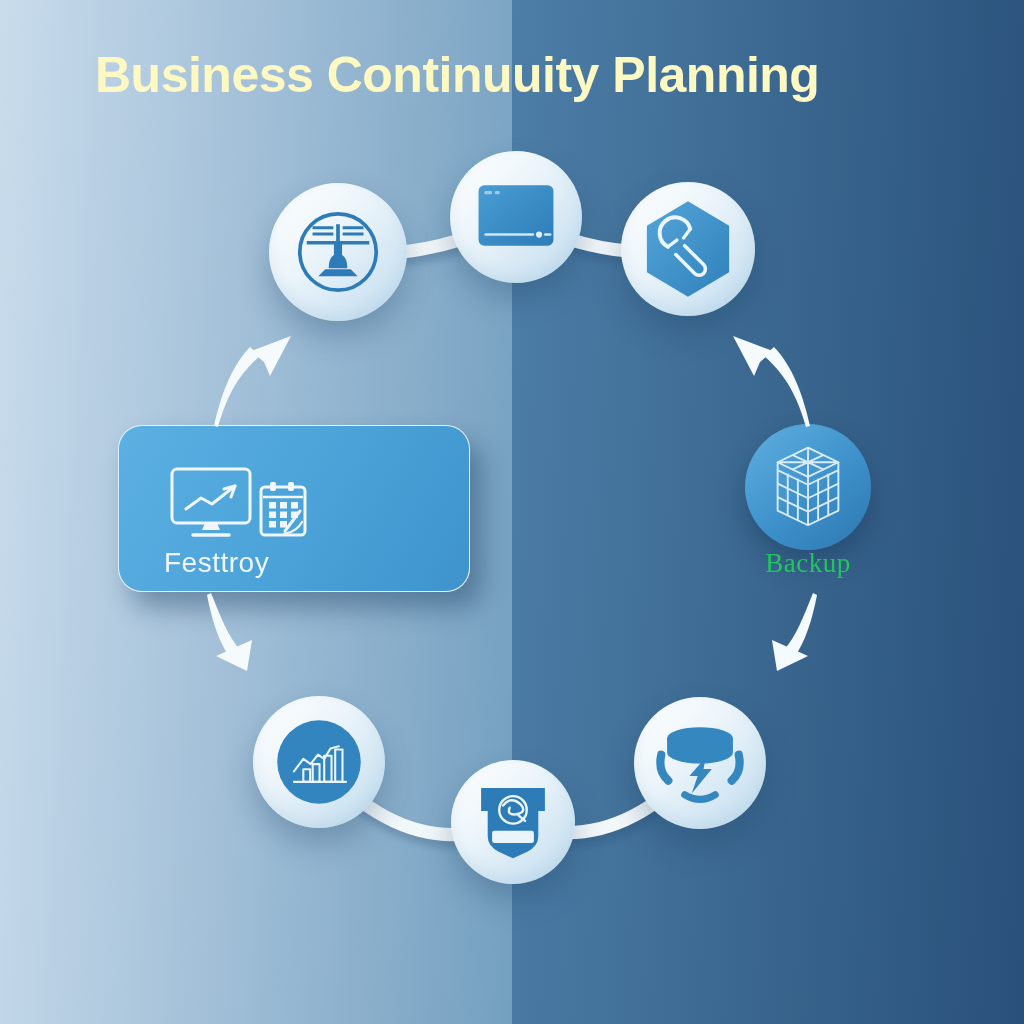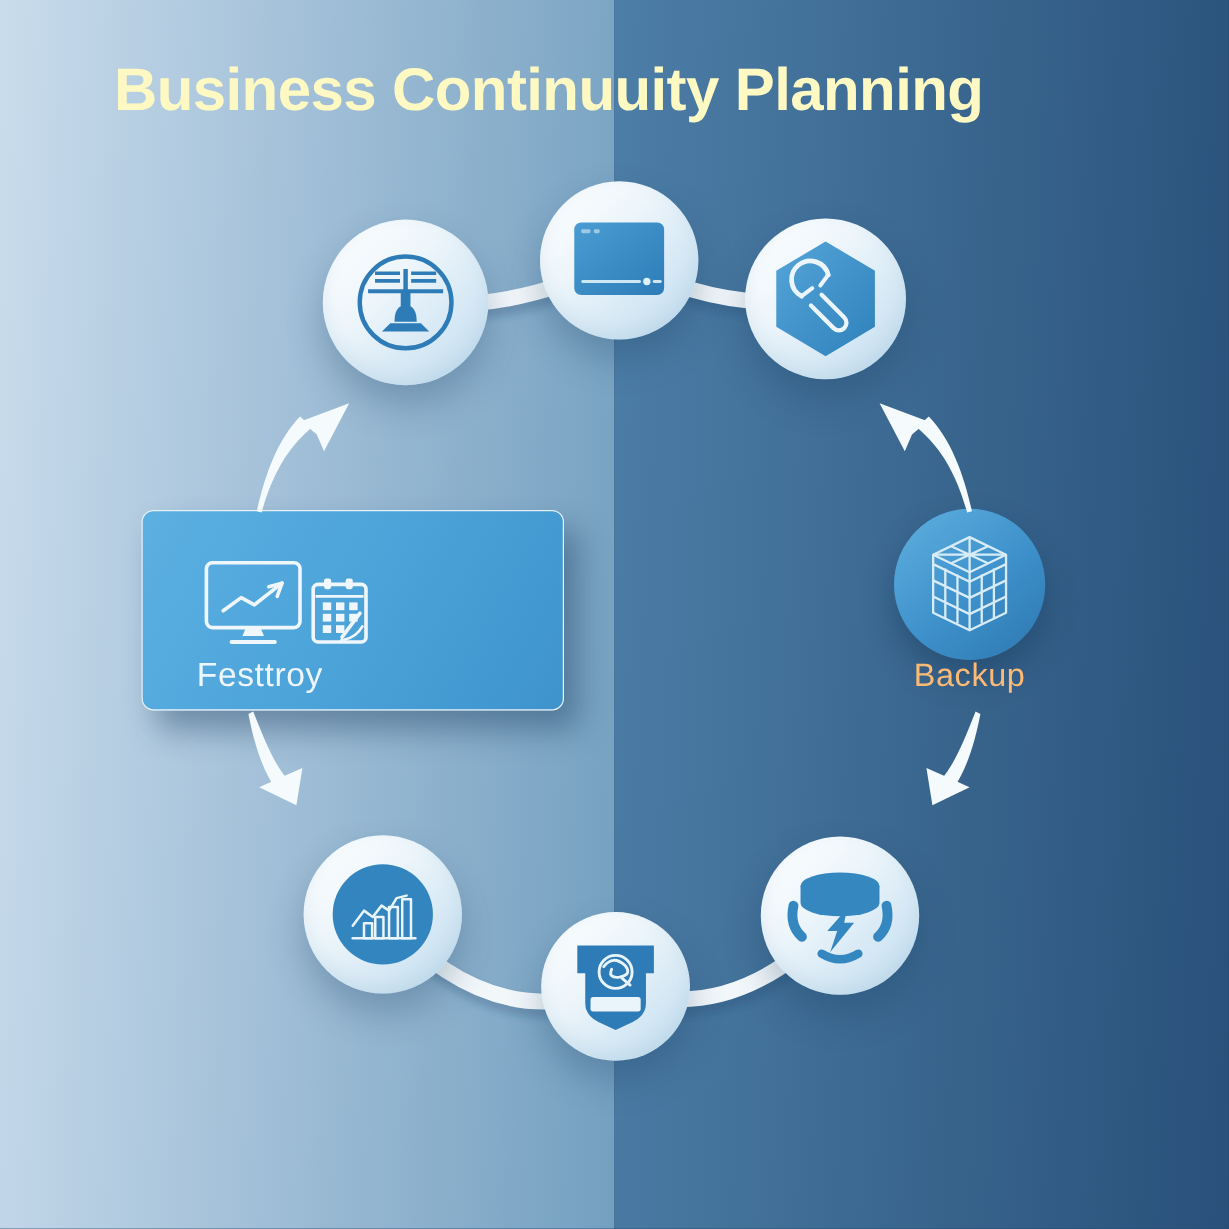--- a/index.html
+++ b/index.html
@@ -10,23 +10,23 @@
   .bg-right{position:absolute;left:512px;top:0;width:512px;height:1024px;
             background:linear-gradient(93deg,#4d7ea7 0%,#3a678f 50%,#29507a 100%);}
   .title{position:absolute;left:95px;top:46px;margin:0;font-size:50px;font-weight:800;
          color:#fef9c3;letter-spacing:-0.5px;white-space:nowrap;}
   svg.layer{position:absolute;left:0;top:0;}
   .node{position:absolute;border-radius:50%;display:flex;align-items:center;justify-content:center;}
   .node-light{background:linear-gradient(135deg,#ffffff 0%,#eef6fb 38%,#bfdbee 100%);
               box-shadow:0 16px 30px rgba(24,62,98,.28), inset 0 -6px 14px rgba(140,180,210,.22);}
   .node-solid{background:linear-gradient(140deg,#5fb0e0 0%,#3d90ca 55%,#2e77b0 100%);
               box-shadow:0 14px 26px rgba(18,50,85,.38);}
-  .node-label{position:absolute;color:#fdba74;font-size:27px;font-weight:500;
-              text-align:center;letter-spacing:.5px;}
-  .card{position:absolute;left:118px;top:425px;width:352px;height:167px;border-radius:10px;
+  .node-label{position:absolute;color:#22c55e;font-size:27px;font-weight:500;
+              text-align:center;letter-spacing:.5px;font-family:Liberation Serif, serif;}
+  .card{position:absolute;left:118px;top:425px;width:352px;height:167px;border-radius:24px;
         background:linear-gradient(120deg,#5cb0e2 0%,#4aa2d8 55%,#3e93cc 100%);
         border:1.5px solid rgba(255,255,255,.85);box-sizing:border-box;
         box-shadow:12px 16px 26px rgba(18,52,88,.40);}
   .card-label{position:absolute;left:45px;top:121px;color:#eef6fb;font-size:28px;
               font-weight:400;letter-spacing:.5px;}
   .card-icon{position:absolute;}
 </style>
 </head>
 <body>
 

